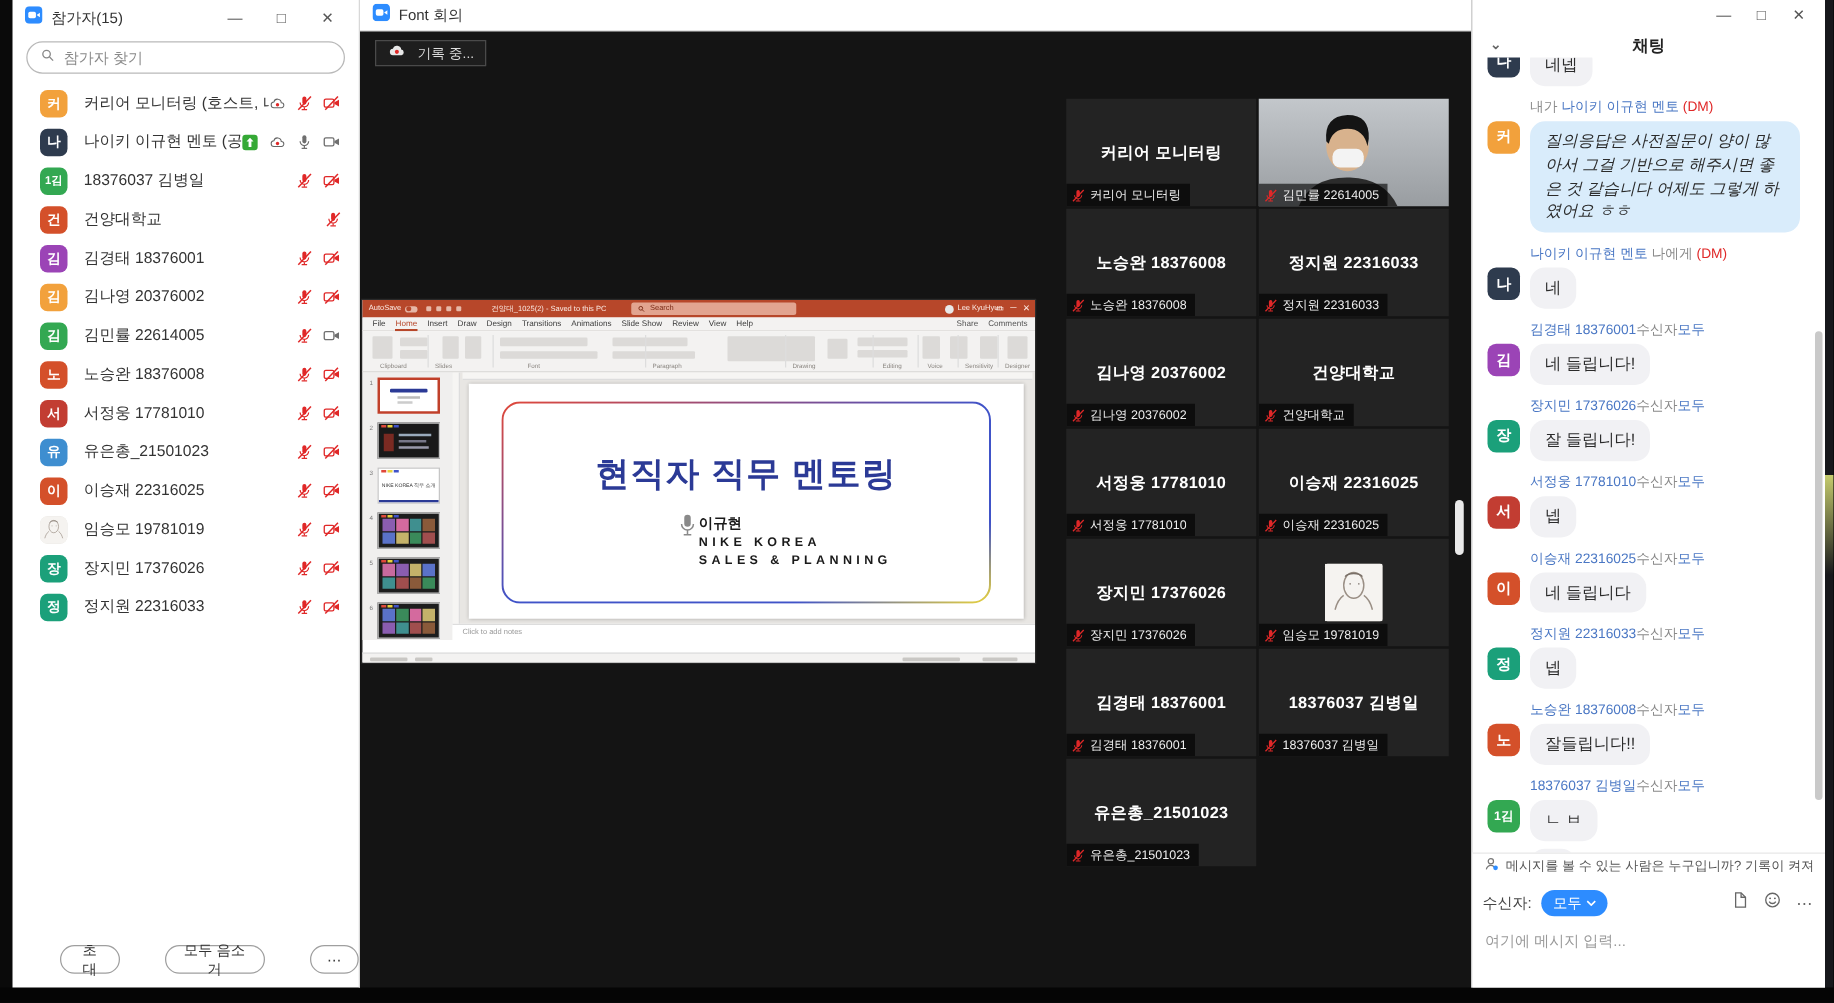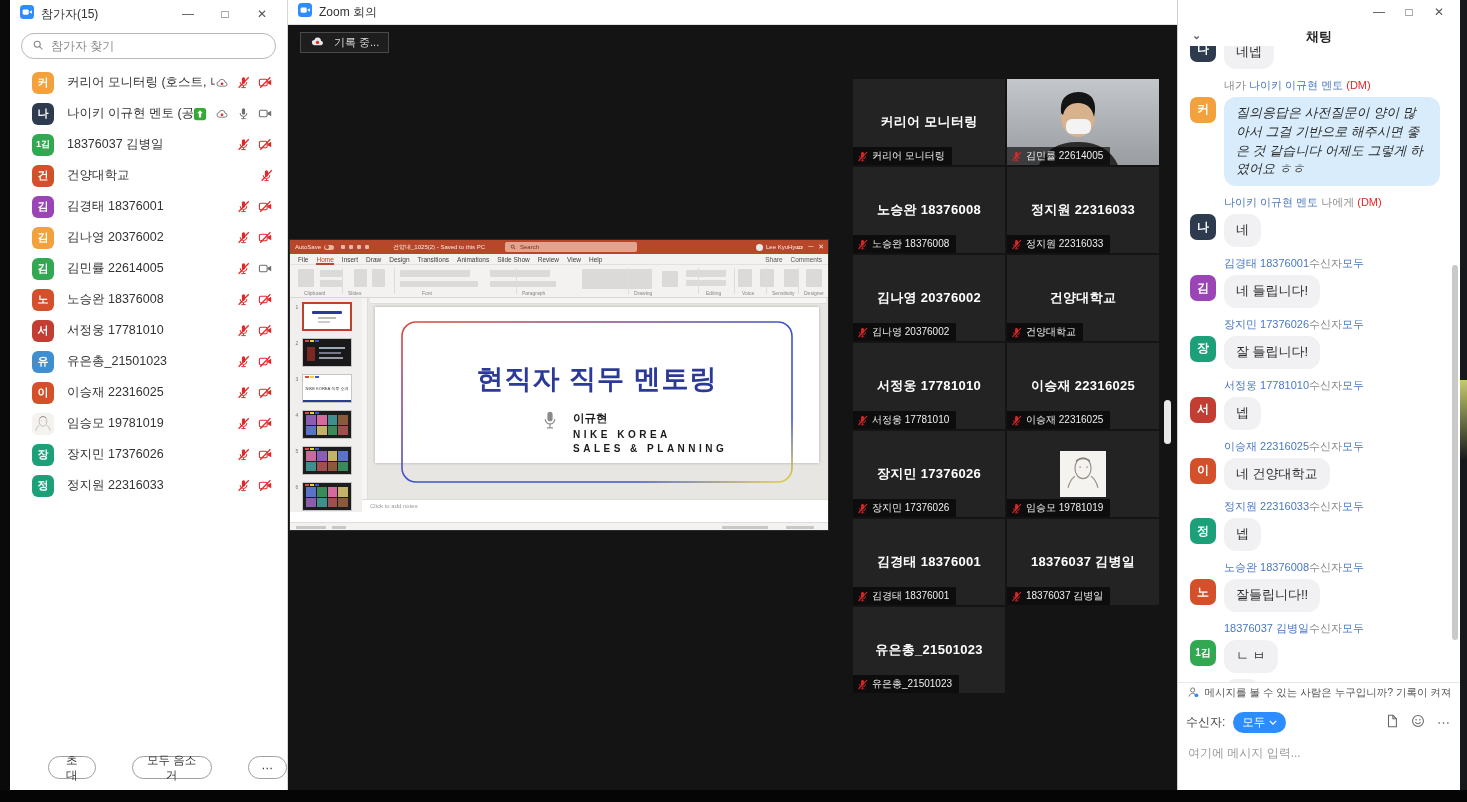--- a/index.html
+++ b/index.html
@@ -72,24 +72,24 @@
   .thumb{width:50px;height:29px;background:#fff;border:1px solid #c6c6c6;position:relative;overflow:hidden;}
   .thumb.selected{border:2px solid #c0402a;}
   .thumb .stripe{position:absolute;left:2px;top:1px;display:flex;gap:1px;}
   .thumb .stripe i{width:4px;height:1.5px;}
   .thumb.t-dark{background:#191919;}
   .thumb .mosaic{position:absolute;inset:4px 3px 3px 3px;display:grid;grid-template-columns:repeat(4,1fr);grid-auto-rows:1fr;gap:1px;}
   .t-label{position:absolute;left:0;right:0;top:40%;text-align:center;font-size:4.5px;color:#333;transform:scale(.9);}
   .ppt-edit{flex:1;background:#e8e6e3;position:relative;}
   .ruler-h{position:absolute;left:8px;right:2px;top:0;height:6px;background:#f6f5f3;border-bottom:1px solid #ddd;}
   .ruler-v{position:absolute;left:0;top:0;bottom:0;width:6px;background:#f6f5f3;border-right:1px solid #ddd;}
-  .slide{position:absolute;left:13px;top:9px;width:444px;height:156px;background:#fff;box-shadow:0 0 3px rgba(0,0,0,.25);}
+  .slide{position:absolute;left:13px;top:9px;width:444px;height:188px;background:#fff;box-shadow:0 0 3px rgba(0,0,0,.25);}
   .slide-frame{position:absolute;inset:14px 26px 12px 26px;}
   .slide-title{position:absolute;left:0;right:0;top:54px;text-align:center;font-size:27px;font-weight:bold;color:#2b3a96;letter-spacing:1px;}
-  .presenter{position:absolute;left:168px;top:104px;display:flex;gap:16px;}
+  .presenter{position:absolute;left:168px;top:104px;display:flex;gap:2px;}
   .presenter-lines{font-size:10px;color:#1a1a1a;}
   .pr-name{font-size:11.5px;font-weight:bold;margin-bottom:3px;}
   .pr-co,.pr-team{font-weight:bold;letter-spacing:3.5px;margin-bottom:3px;}
   .ppt-notes{position:absolute;left:72px;right:0;bottom:18px;height:13px;background:#fff;border-top:1px solid #ddd;font-size:6px;color:#999;display:flex;align-items:center;padding-left:8px;}
   .ppt-status{position:absolute;left:0;right:0;bottom:0;height:8px;background:#f3f2f1;border-top:1px solid #ddd;}
   .ppt-status i{position:absolute;background:#c9c7c4;height:3px;top:2.5px;border-radius:1px;}
 
   
   .cwin{position:absolute;left:1177px;top:0;width:283px;height:790px;background:#fff;border-left:1px solid #cfcfcf;}
   .cwin-controls{position:absolute;top:5px;right:6px;display:flex;}
@@ -489,21 +489,21 @@
 
   <section class="mwin">
     <div class="mwin-titlebar">
       <span>
         <svg viewBox="0 0 16 16" width="14" height="14">
             <rect width="16" height="16" rx="4" fill="#2d8cff"></rect>
             <rect x="3" y="5" width="7" height="6" rx="1.6" fill="#fff"></rect>
             <path d="M10.6 8l3-2v4l-3-2z" fill="#fff"></path>
           </svg>
       </span>
-      <span class="mwin-title">Zoom 회의</span>
+      <span class="mwin-title">Font 회의</span>
     </div>
 
     <div class="rec-pill">
       <span>
         <svg viewBox="0 0 16 16" width="15" height="13">
             <path d="M4.5 12.5a3.2 3.2 0 0 1-.4-6.4A4.2 4.2 0 0 1 12.3 7a2.8 2.8 0 0 1 .3 5.5z" fill="#e8e8e8"></path>
             <circle cx="8" cy="9.2" r="2" fill="#e02828"></circle>
           </svg>
       </span>
       <span class="rec-label">기록 중...</span>
@@ -1008,21 +1008,21 @@
             <div class="bubble-col">
               <div class="bubble">넵</div>
             </div>
           </div>
         </div>
         <div class="msg">
           <div class="msg-header"><span class="h-link">이승재 22316025</span><span class="h-muted">수신자</span><span class="h-link">모두</span></div>
           <div class="msg-row">
             <span class="c-avatar" style="background: rgb(212, 80, 42);">이</span>
             <div class="bubble-col">
-              <div class="bubble">네 건양대학교</div>
+              <div class="bubble">네 들립니다</div>
             </div>
           </div>
         </div>
         <div class="msg">
           <div class="msg-header"><span class="h-link">정지원 22316033</span><span class="h-muted">수신자</span><span class="h-link">모두</span></div>
           <div class="msg-row">
             <span class="c-avatar" style="background: rgb(27, 160, 122);">정</span>
             <div class="bubble-col">
               <div class="bubble">넵</div>
             </div>

